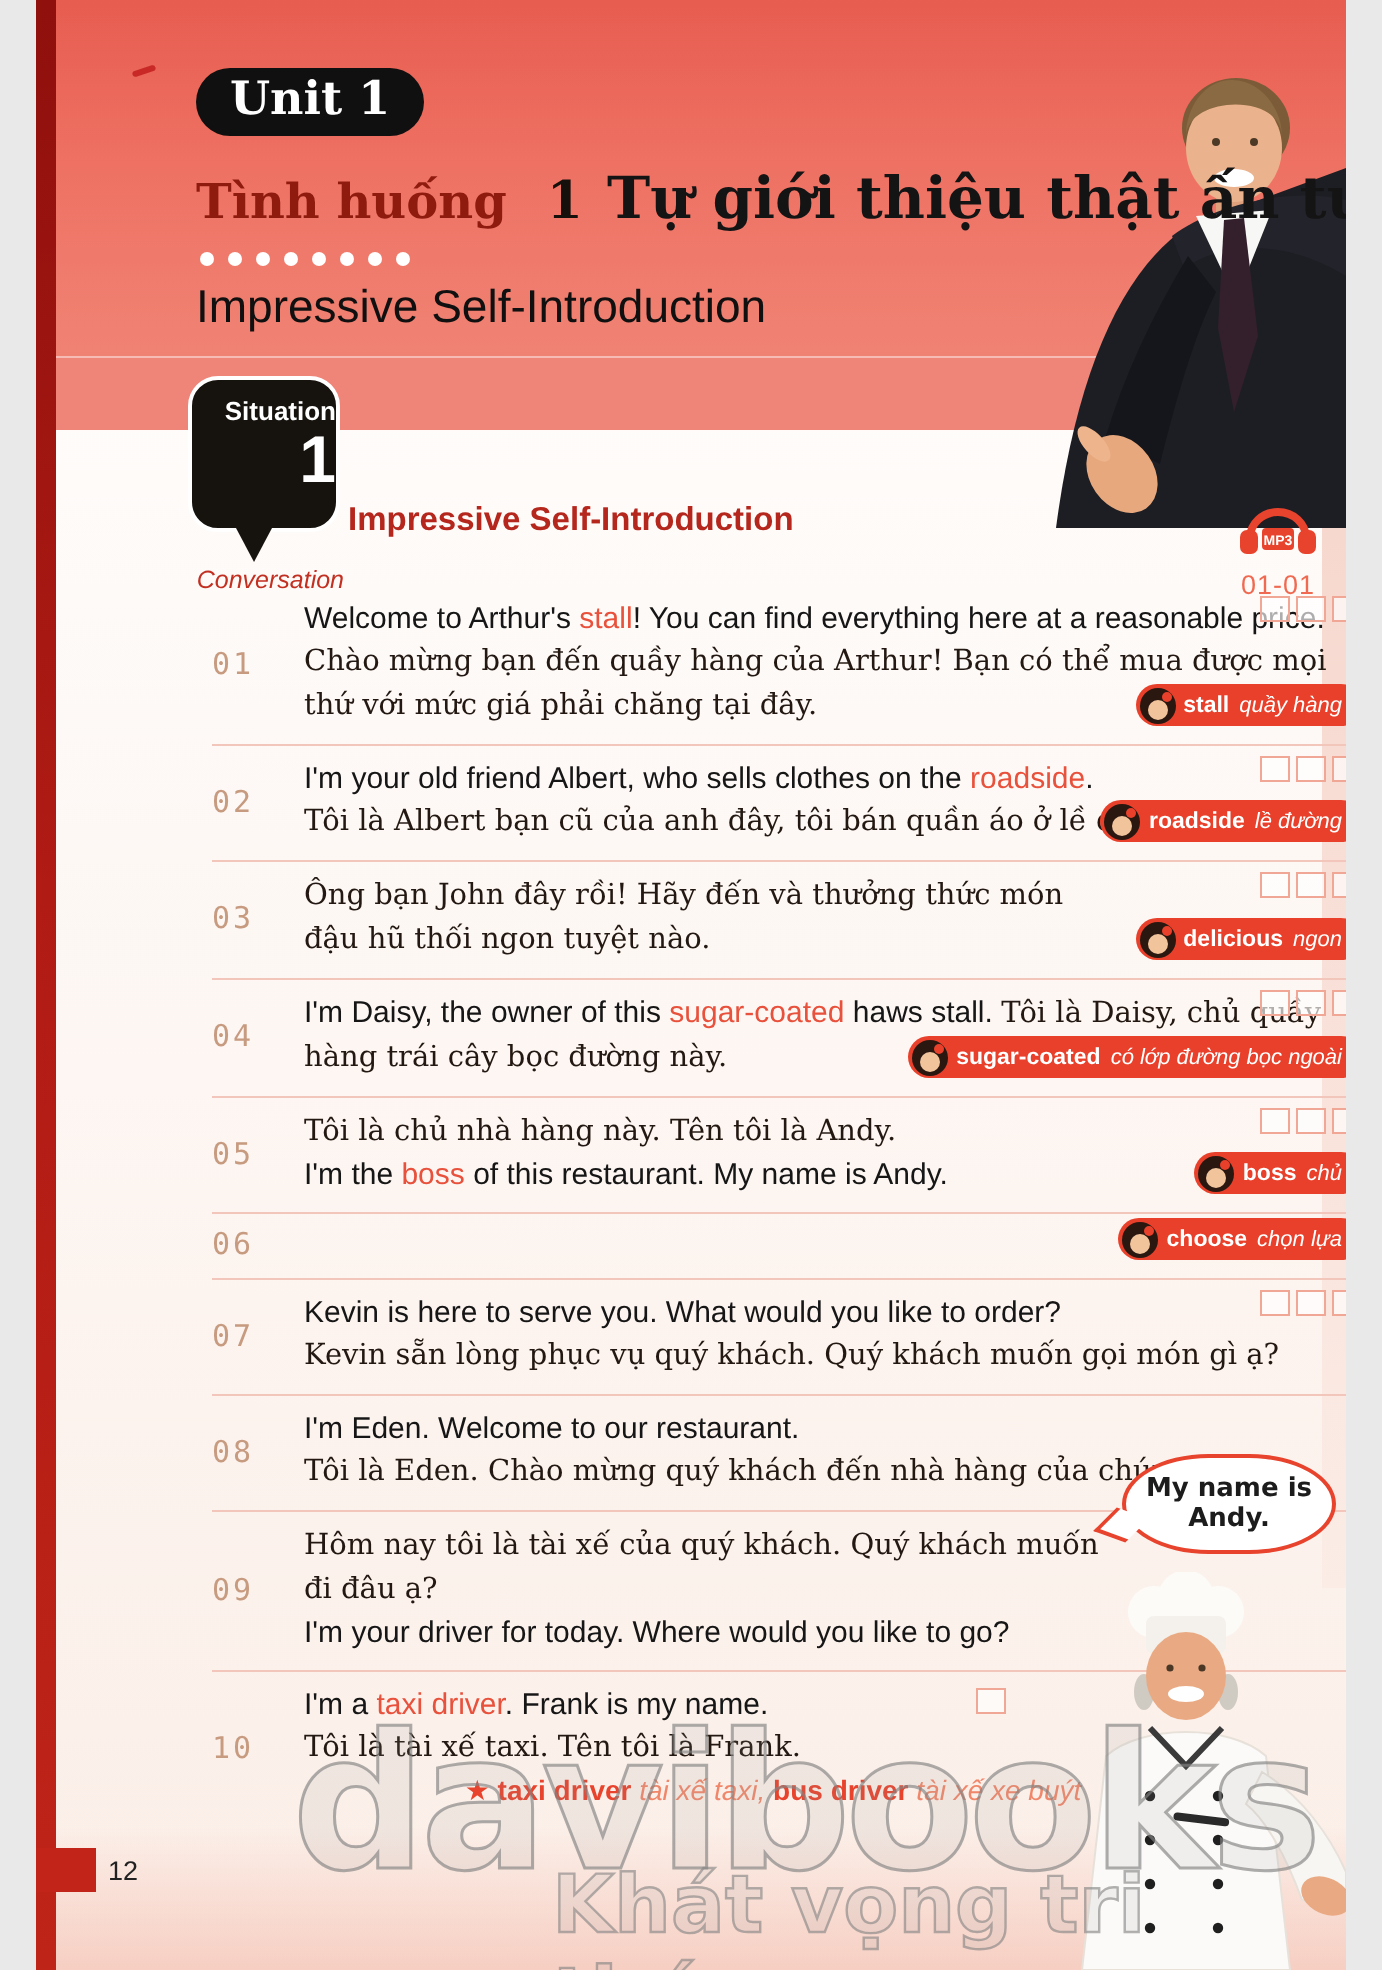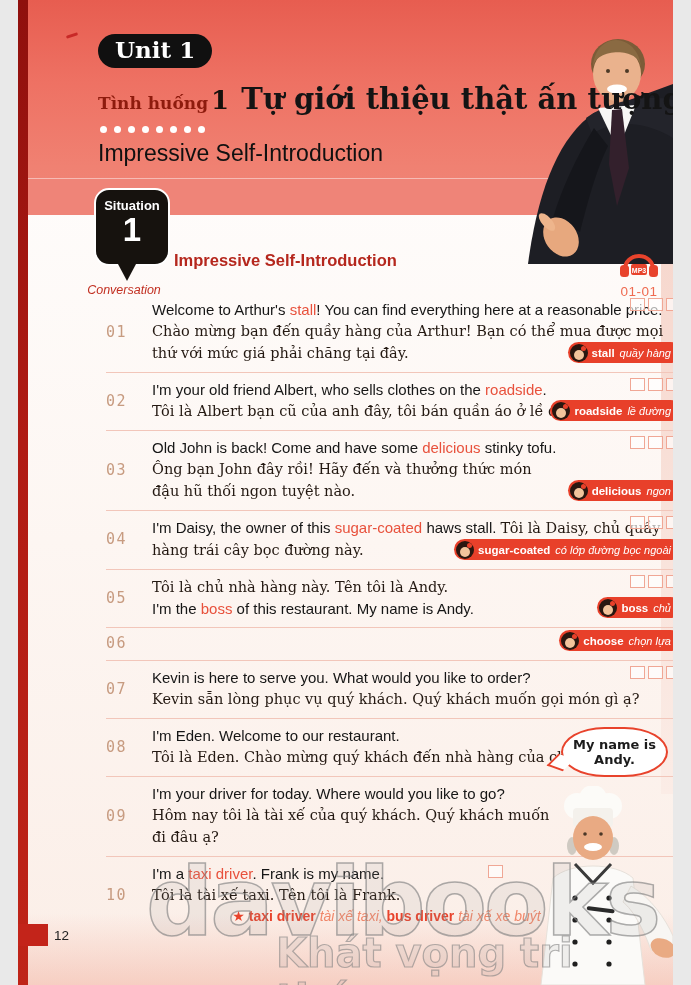--- a/index.html
+++ b/index.html
@@ -13,31 +13,31 @@
   .banner::after{content:"";position:absolute;left:0;top:178px;width:100%;height:36px;
           background:#ef8why;}
   .banner .band{position:absolute;left:0;top:178px;width:100%;height:36px;background:#ef8478;
           border-top:1px solid rgba(255,255,255,.45);}
   .scratch{position:absolute;left:48px;top:34px;width:12px;height:3px;background:#c21f1f;
           transform:rotate(-18deg);border-radius:2px;opacity:.85;}
   .unit-badge{position:absolute;left:80px;top:34px;background:#101010;color:#fff;
           font-family:"DejaVu Serif",serif;font-weight:bold;font-size:23px;
           padding:2px 17px 5px;border-radius:17px;z-index:3;}
   .head-line{position:absolute;left:80px;top:82px;white-space:nowrap;z-index:3;}
-  .situation-label{color:#8e1b0d;font-family:"DejaVu Serif",serif;font-weight:bold;font-size:17px;margin-right:3px;}
+  .situation-label{color:#8e1b0d;font-family:"DejaVu Serif",serif;font-weight:bold;font-size:24px;margin-right:20px;}
   .situation-number{color:#16100c;font-family:"DejaVu Serif",serif;font-weight:bold;font-size:26px;margin-right:12px;}
   .title-vi{color:#141414;font-family:"DejaVu Serif",serif;font-weight:bold;font-size:29px;}
   .dots{position:absolute;left:82px;top:126px;display:flex;gap:7px;z-index:3;}
   .dots i{width:7px;height:7px;border-radius:50%;background:#fff;}
   .title-en{position:absolute;left:80px;top:140px;font-size:23px;color:#101010;z-index:3;}
 
   .businessman{position:absolute;right:0;top:16px;z-index:2;}
 
   
-  .sit{position:absolute;left:66px;top:188px;width:96px;text-align:center;z-index:6;}
+  .sit{position:absolute;left:66px;top:188px;width:96px;text-align:right;z-index:6;}
   .sit .box{width:72px;height:74px;margin:0 auto;background:#16120e;border:2px solid #fff;
             border-radius:15px;color:#fff;}
   .sit .box .l1{font-size:13px;font-weight:bold;padding-top:8px;}
   .sit .box .l2{font-size:33px;font-weight:bold;line-height:34px;}
   .sit .tail{width:0;height:0;margin:-2px auto 0 34px;border-left:9px solid transparent;
              border-right:9px solid transparent;border-top:17px solid #16120e;}
   .sit .cap{margin-top:2px;color:#c23022;font-size:12.5px;transform:translateX(-8px);font-style:italic;}
 
   .sec-title{position:absolute;left:156px;top:251px;font-size:16.5px;font-weight:bold;color:#b5271d;z-index:4;}
 
@@ -202,21 +202,20 @@
       <div class="pill">
           <span class="avatar"></span>
           <span class="w">roadside</span>
           <span class="m">lề đường</span>
         </div>
     </div>
 
     <div class="item">
       <div class="num">03</div>
       <div class="txt">
-        <p><span class="en">Old John is back! Come and have some </span><span class="en kw">delicious</span><span class="en"> stinky tofu.</span></p>
         <p style="padding-right:120px;"><span class="vi">Ông bạn John đây rồi! Hãy đến và thưởng thức món đậu hũ thối ngon tuyệt nào.</span></p>
       </div>
       <div class="checks">
           <i></i>
           <i></i>
           <i></i>
         </div>
       <div class="pill">
           <span class="avatar"></span>
           <span class="w">delicious</span>
@@ -290,22 +289,22 @@
       <div class="num">08</div>
       <div class="txt">
         <p><span class="en">I'm Eden. Welcome to our restaurant.</span></p>
         <p><span class="vi">Tôi là Eden. Chào mừng quý khách đến nhà hàng của chúng tôi.</span></p>
       </div>
     </div>
 
     <div class="item narrow">
       <div class="num">09</div>
       <div class="txt">
+        <p><span class="vi">Hôm nay tôi là tài xế của quý khách. Quý khách muốn đi đâu ạ?</span></p>
         <p><span class="en">I'm your driver for today. Where would you like to go?</span></p>
-        <p><span class="vi">Hôm nay tôi là tài xế của quý khách. Quý khách muốn đi đâu ạ?</span></p>
       </div>
     </div>
 
     <div class="item narrow">
       <div class="num">10</div>
       <div class="txt">
         <p><span class="en">I'm a </span><span class="en kw">taxi driver</span><span class="en">. Frank is my name.</span></p>
         <p><span class="vi">Tôi là tài xế taxi. Tên tôi là Frank.</span></p>
         <p class="fnote"><span class="star">★</span> <b>taxi driver</b> <i>tài xế taxi,</i> <b>bus driver</b> <i>tài xế xe buýt</i></p>
       </div>

